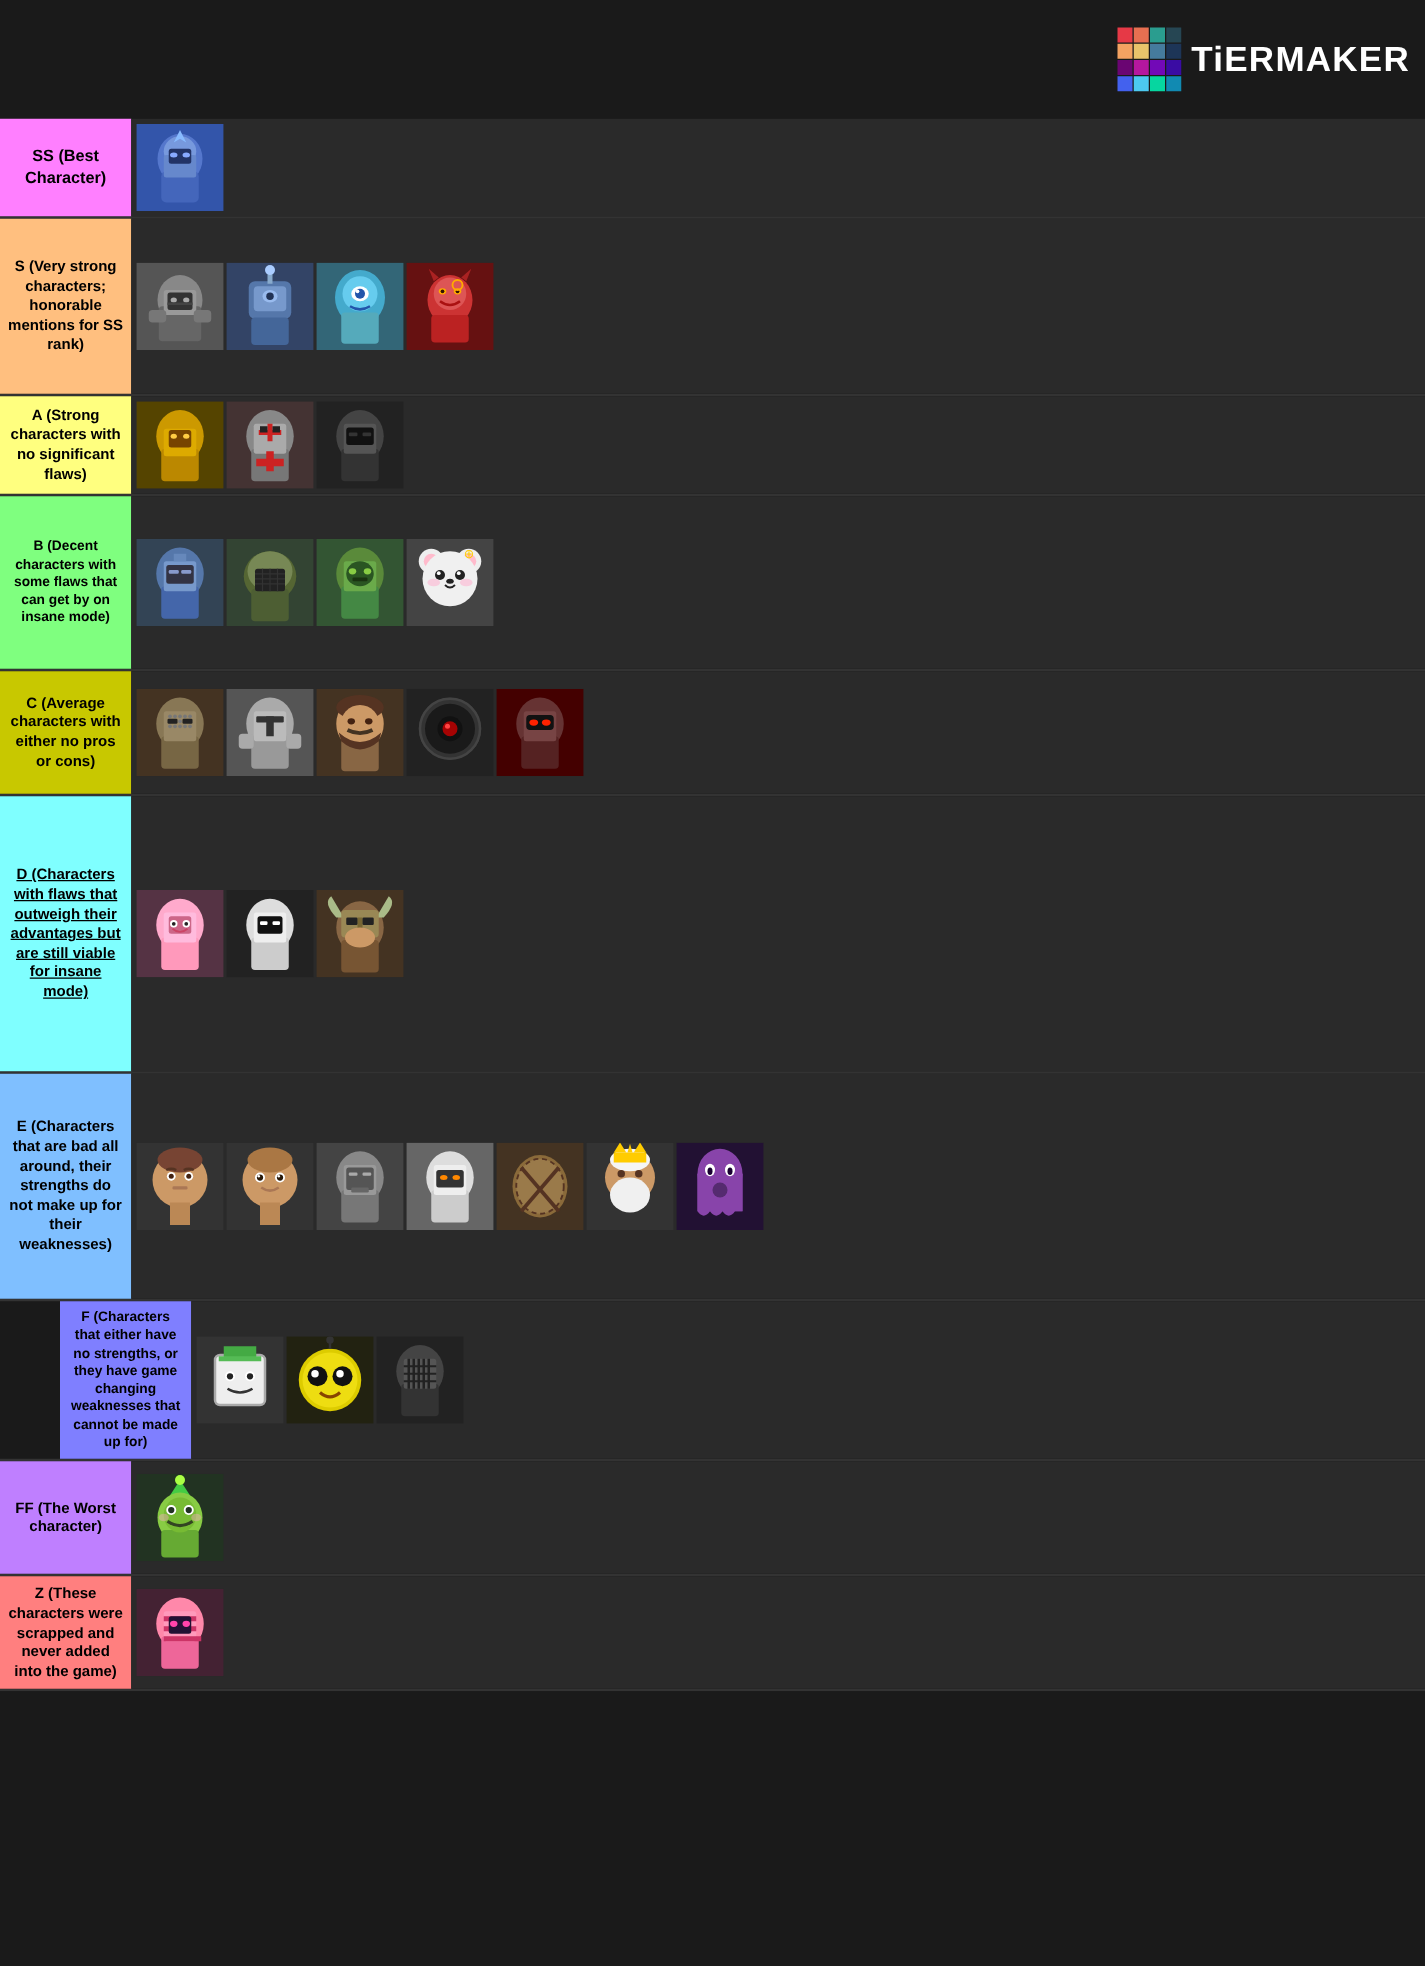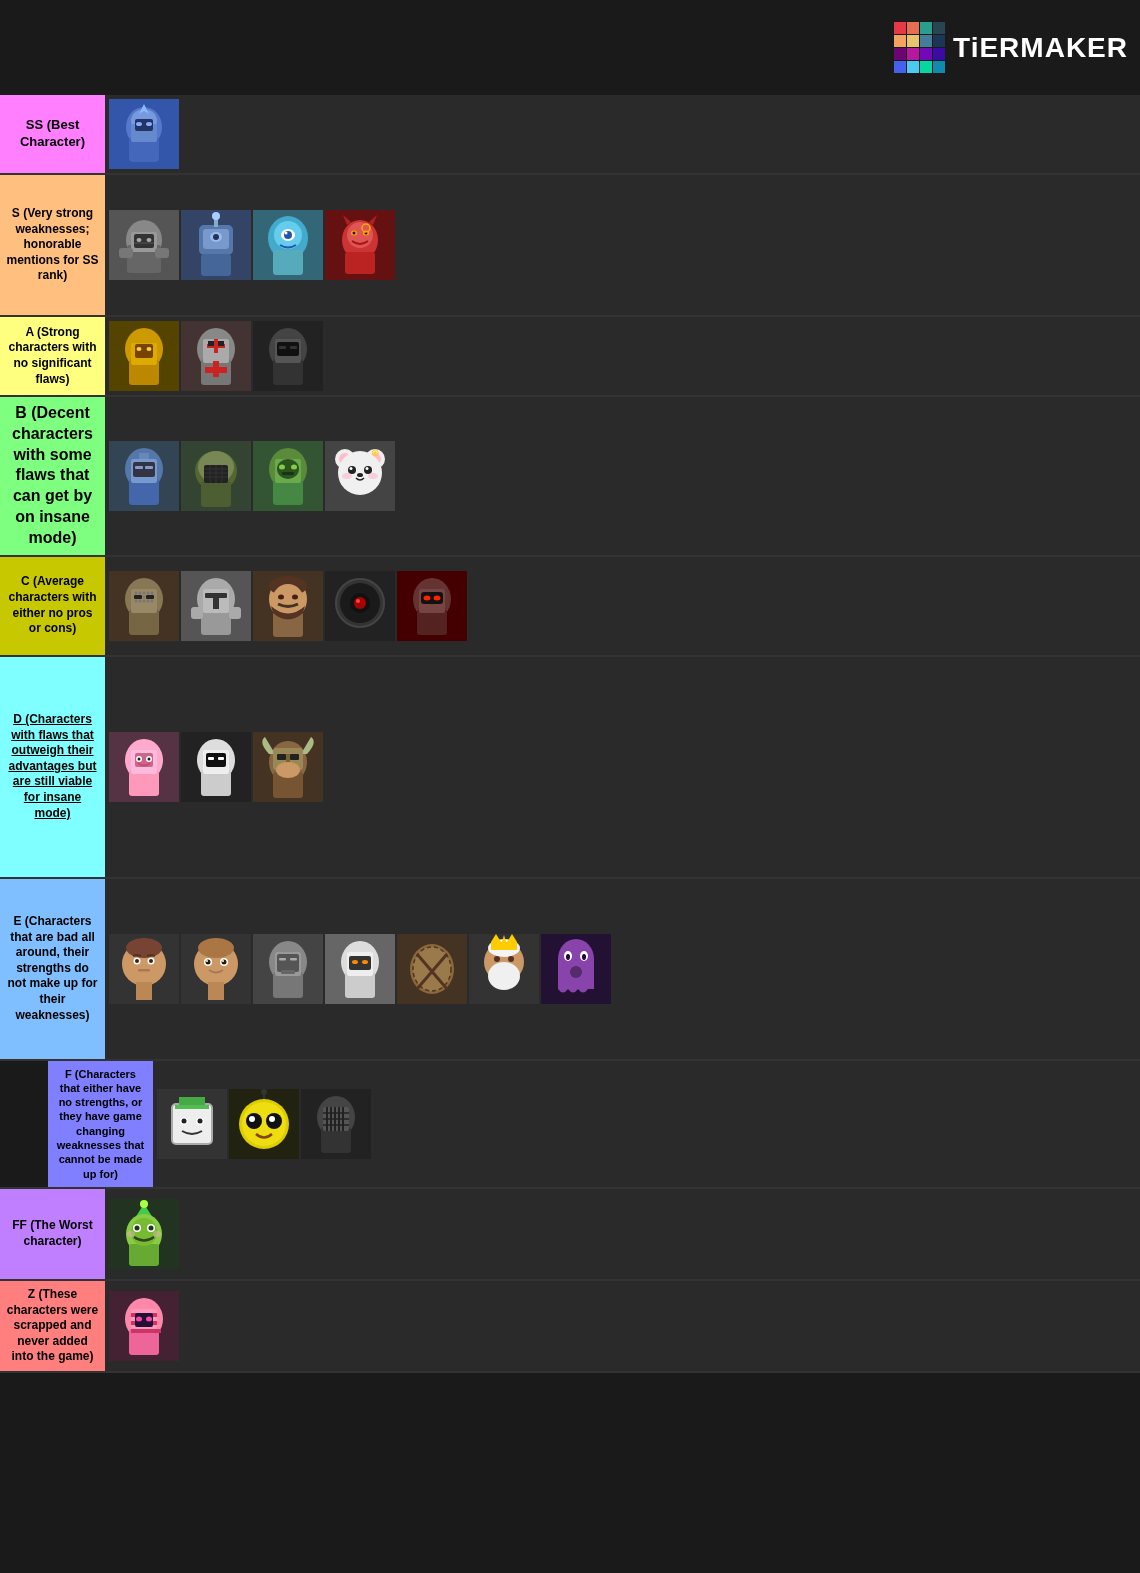--- a/index.html
+++ b/index.html
@@ -151,21 +151,21 @@
             <ellipse cx="30" cy="25" rx="3" ry="2" fill="#88aaff"></ellipse>
             <ellipse cx="40" cy="25" rx="3" ry="2" fill="#88aaff"></ellipse>
 
             <polygon points="35,5 30,15 35,12 40,15" fill="#88bbff"></polygon>
           </svg>
         </div>
       </div>
     </div>
 
     <div class="tier-row row-s" style="min-height:140px;">
-      <div class="tier-label" style="background:#ffbf7f; min-height:140px; font-size:12px;">S (Very strong weaknesses; honorable mentions for SS rank)</div>
+      <div class="tier-label" style="background:#ffbf7f; min-height:140px; font-size:12px;">S (Very strong characters; honorable mentions for SS rank)</div>
       <div class="tier-content">
 
         <div class="avatar">
           <svg viewBox="0 0 70 70" xmlns="http://www.w3.org/2000/svg">
             <rect width="70" height="70" fill="#555"></rect>
             <ellipse cx="35" cy="30" rx="18" ry="20" fill="#888"></ellipse>
             <rect x="18" y="35" width="34" height="28" rx="3" fill="#666"></rect>
             <rect x="22" y="22" width="26" height="20" rx="2" fill="#999"></rect>
             <rect x="25" y="24" width="20" height="14" rx="2" fill="#333"></rect>
             <ellipse cx="30" cy="30" rx="2.5" ry="2" fill="#aaa"></ellipse>
@@ -278,21 +278,21 @@
             <rect x="24" y="21" width="22" height="14" rx="2" fill="#111"></rect>
 
             <rect x="26" y="25" width="7" height="3" rx="1" fill="#333"></rect>
             <rect x="37" y="25" width="7" height="3" rx="1" fill="#333"></rect>
           </svg>
         </div>
       </div>
     </div>
 
     <div class="tier-row row-b" style="min-height:140px;">
-      <div class="tier-label" style="background:#7fff7f; font-size:16px;">B (Decent characters with some flaws that can get by on insane mode)</div>
+      <div class="tier-label" style="background:#7fff7f; font-size:11px;">B (Decent characters with some flaws that can get by on insane mode)</div>
       <div class="tier-content">
 
         <div class="avatar">
           <svg viewBox="0 0 70 70" xmlns="http://www.w3.org/2000/svg">
             <rect width="70" height="70" fill="#334455"></rect>
             <ellipse cx="35" cy="28" rx="19" ry="21" fill="#5577aa"></ellipse>
             <rect x="20" y="38" width="30" height="26" rx="3" fill="#4466aa"></rect>
             <rect x="22" y="18" width="26" height="24" rx="2" fill="#7799cc"></rect>
             <rect x="24" y="21" width="22" height="15" rx="2" fill="#334"></rect>
 

